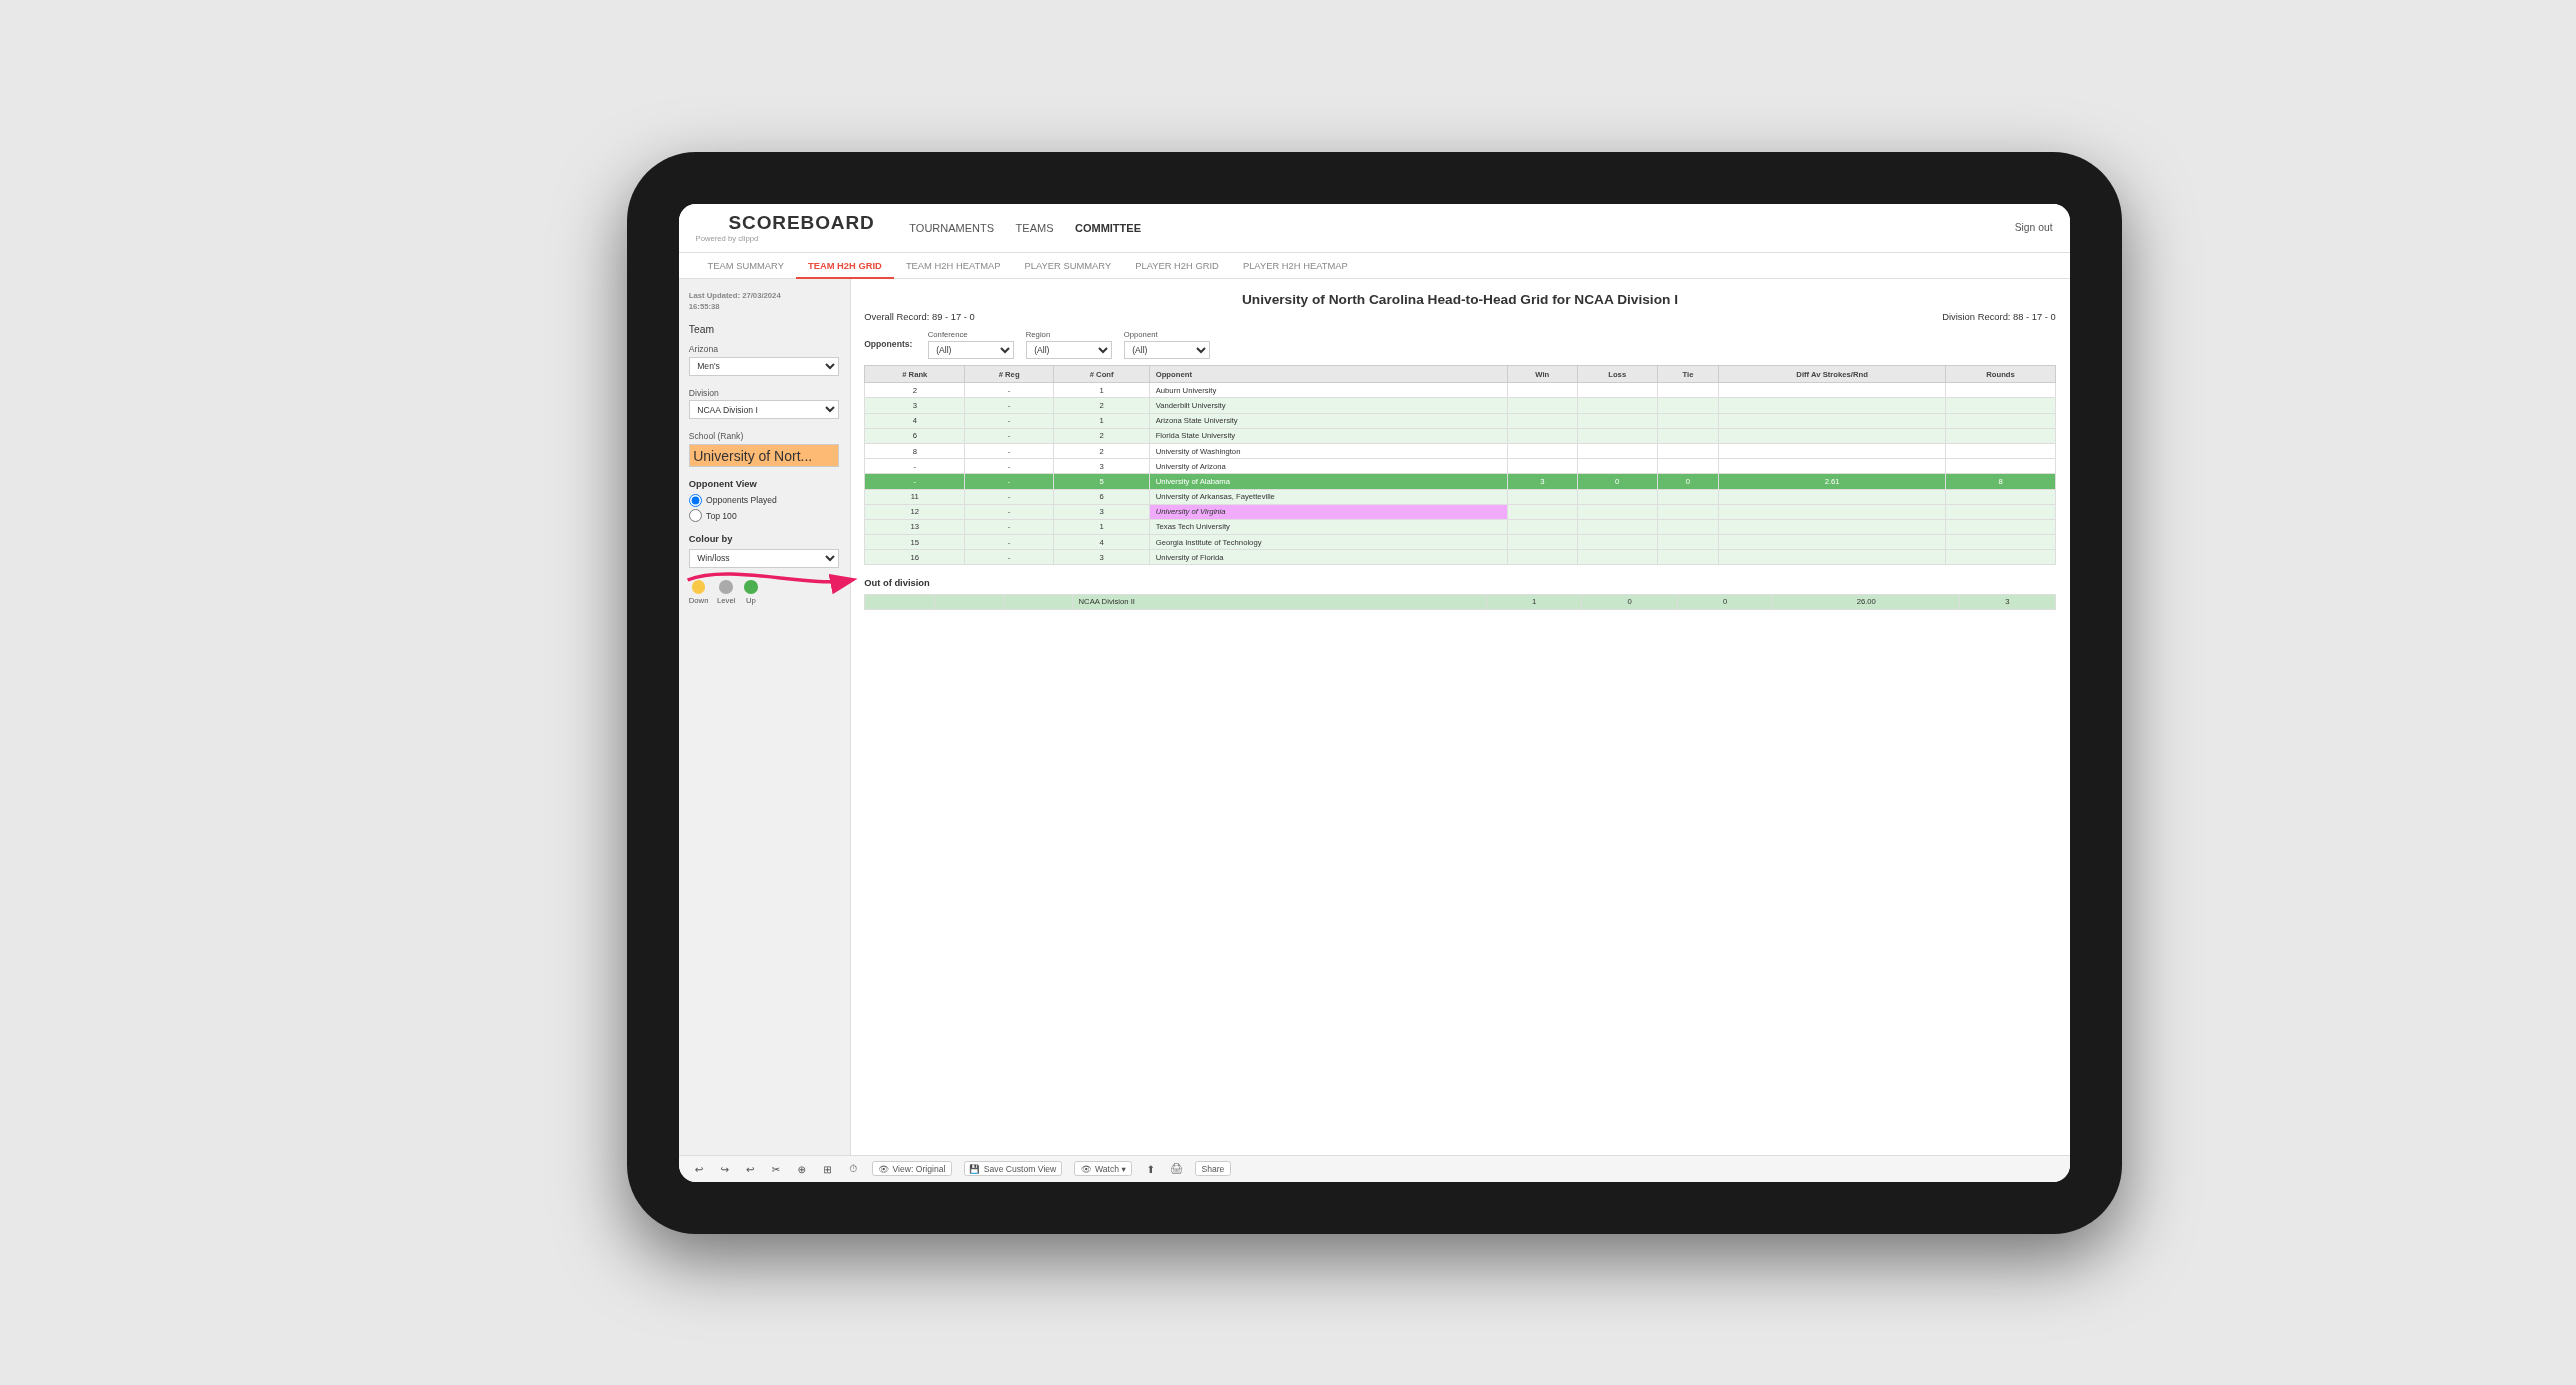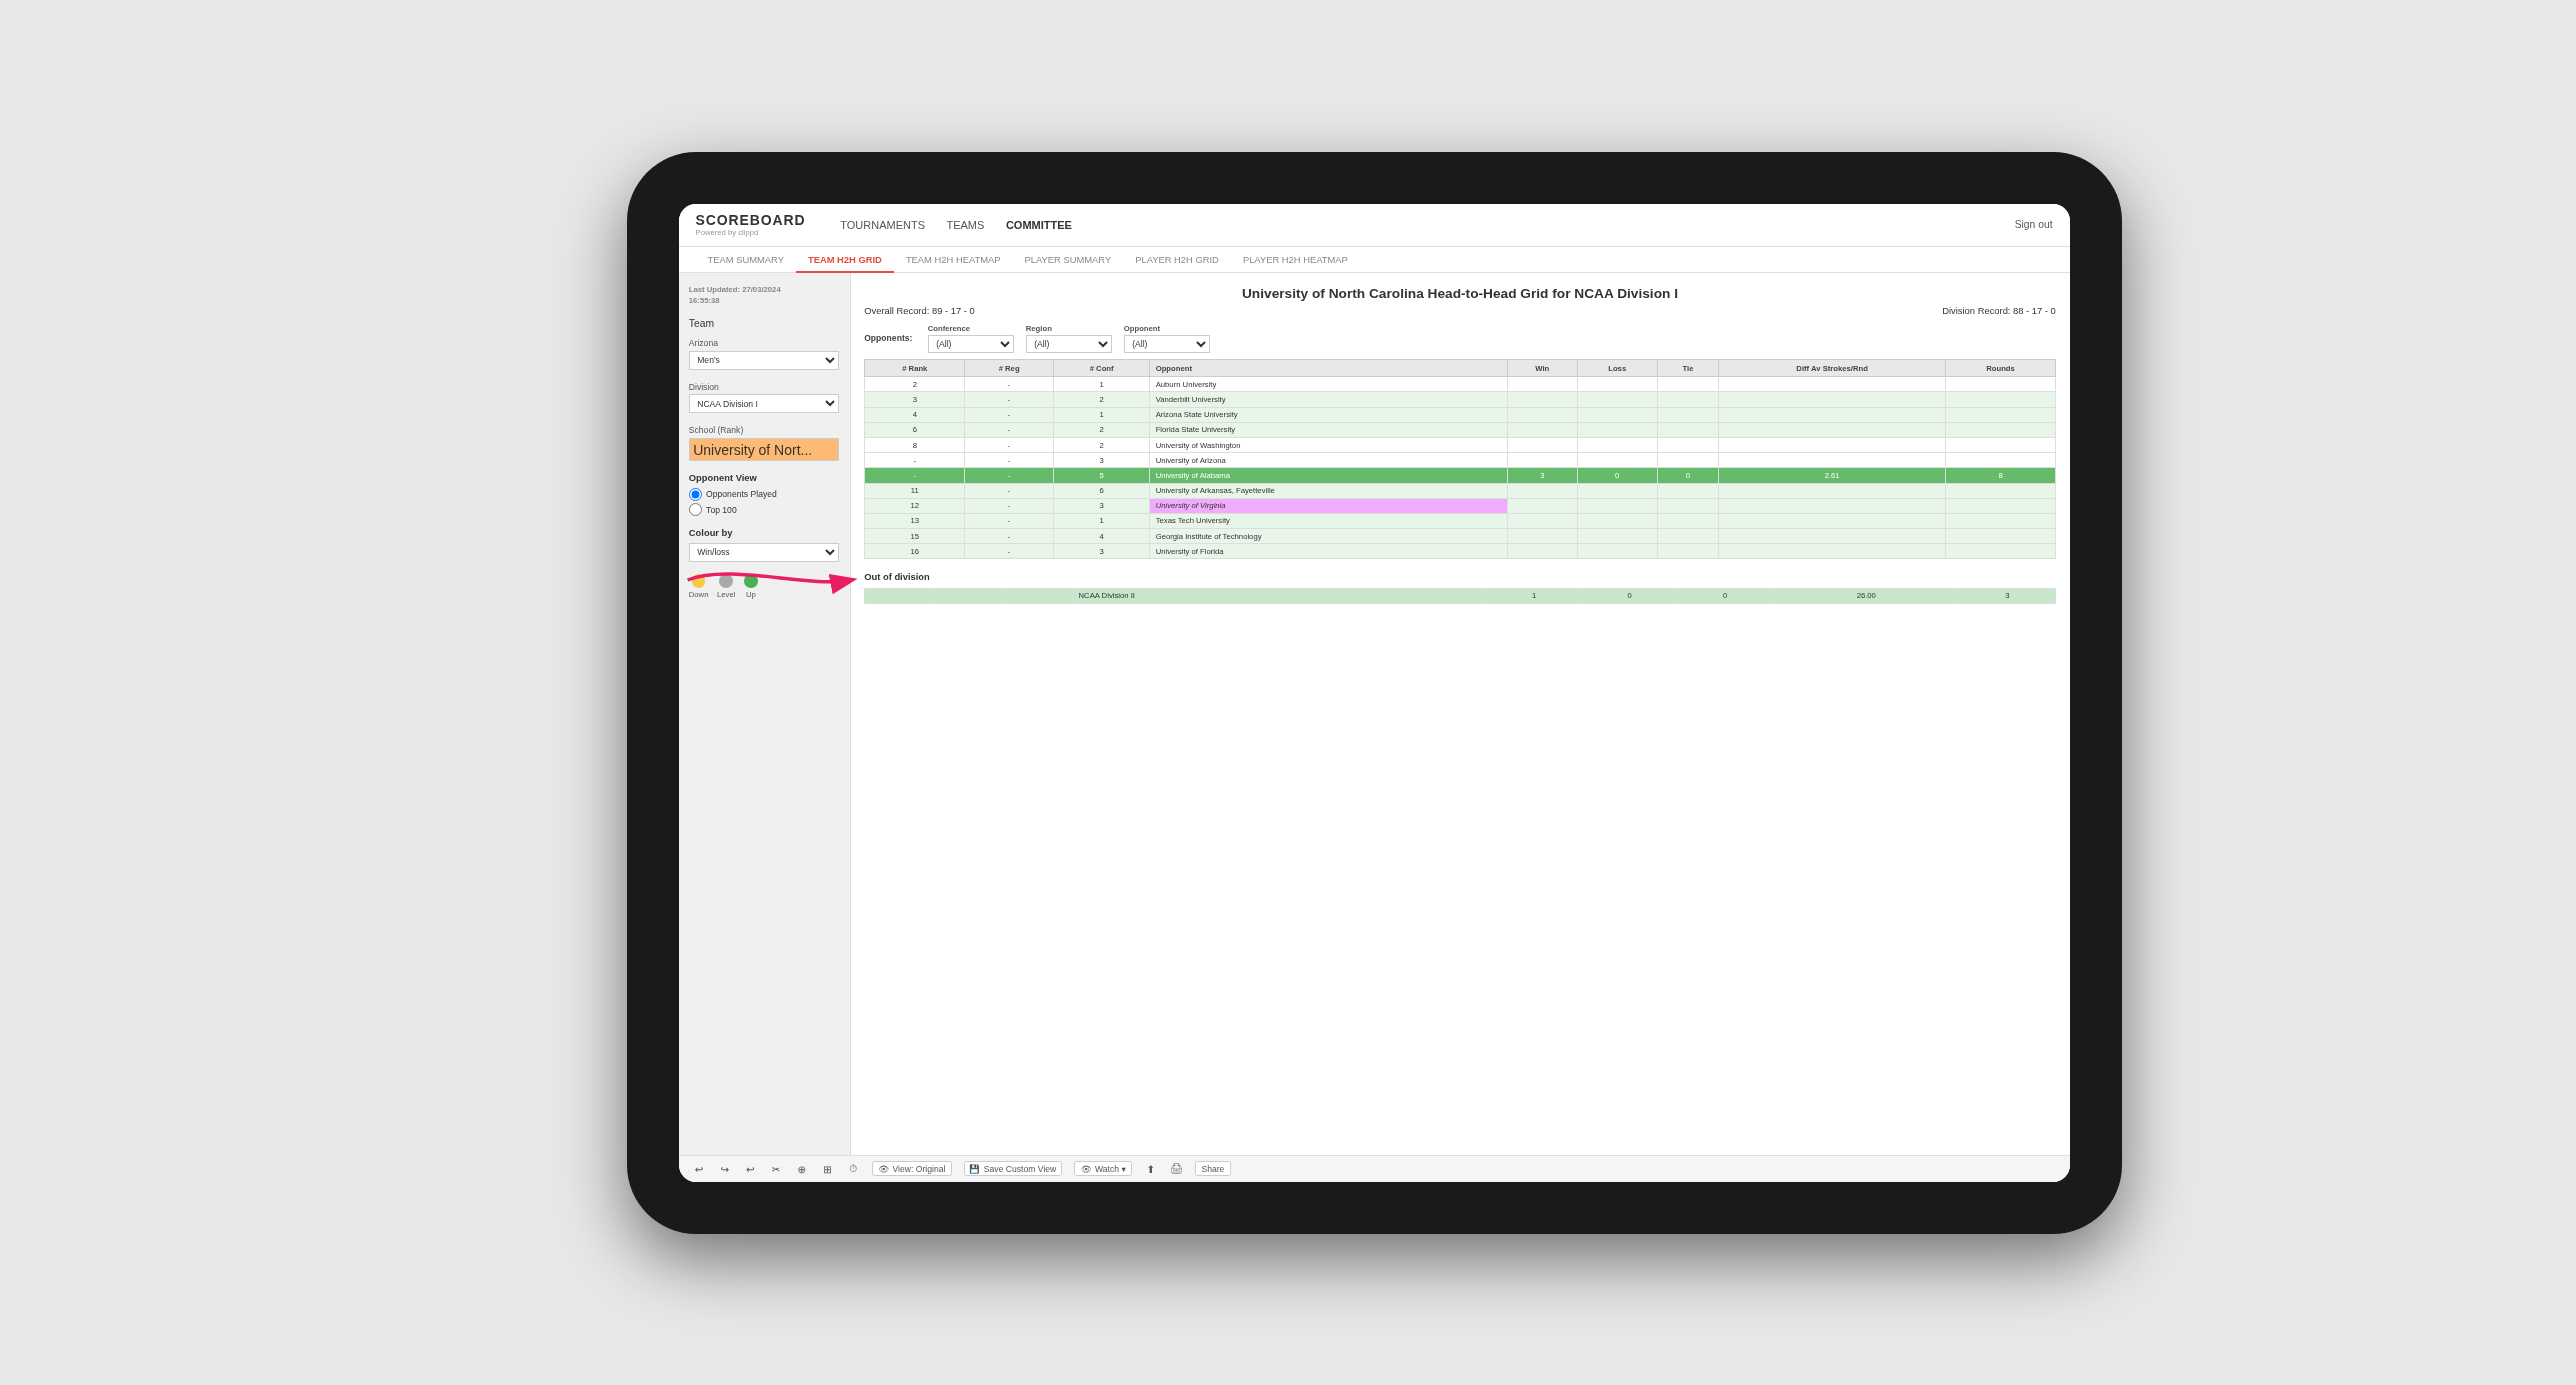--- a/index.html
+++ b/index.html
@@ -72,24 +72,25 @@
       gap: 26px;
     }
 
     .logo-area {
       display: flex;
       flex-direction: column;
       margin-right: 8.6px;
     }
 
     .logo-title {
-      font-size: 14px;
+      font-size: 19px;
       font-weight: 900;
       color: #333;
       letter-spacing: 0.9px;
+      margin-left: 33px;
     }
 
     .logo-subtitle {
       font-size: 7.7px;
       color: #999;
     }
 
     .nav-items {
       display: flex;
       gap: 21.5px;
@@ -287,21 +288,20 @@
 
     .filter-group {
       display: flex;
       flex-direction: column;
       gap: 1.7px;
     }
 
     .filter-label {
       font-size: 7.7px;
       color: #555;
-      font-weight: bold;
     }
 
     .filter-select {
       font-size: 8.6px;
       padding: 1.7px 3.4px;
       border: 0.9px solid #ccc;
       background: #fff;
       color: #333;
       width: 86px;
     }

